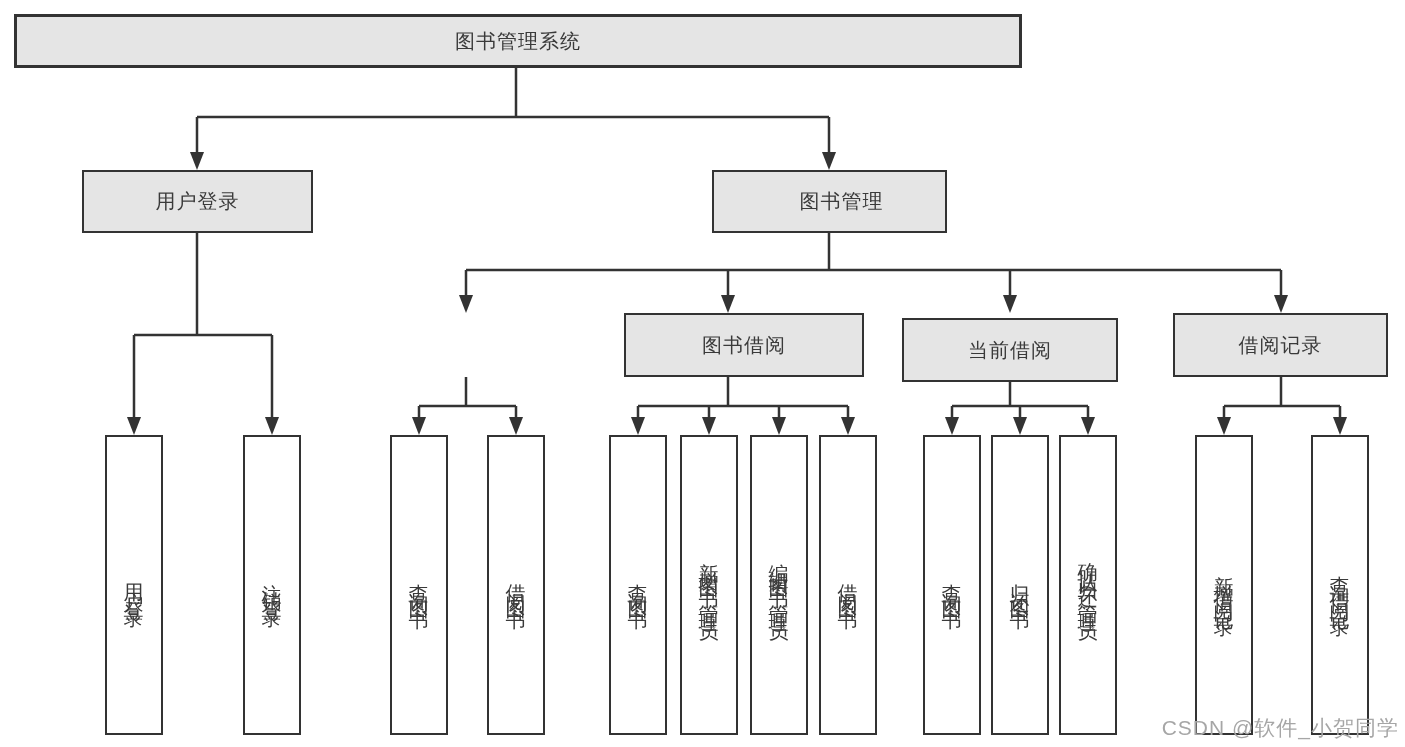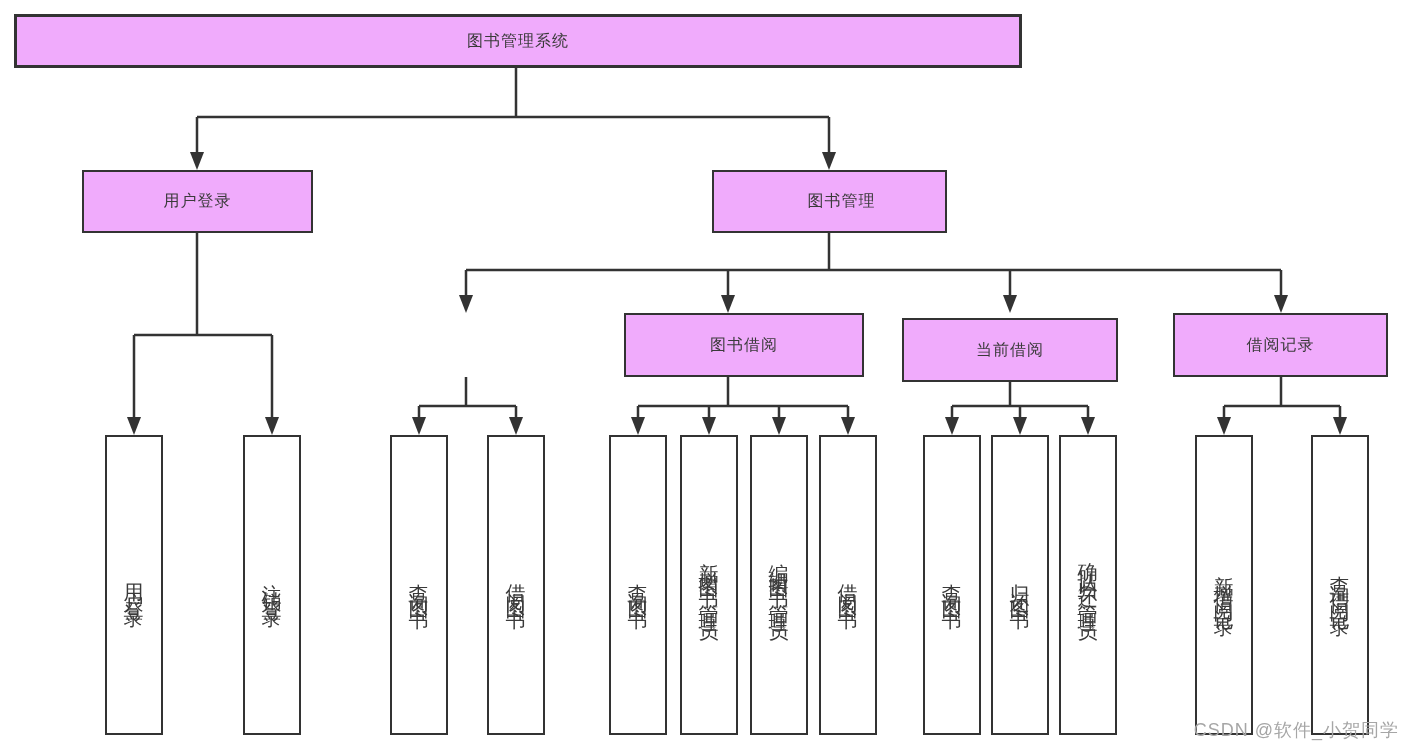--- a/index.html
+++ b/index.html
@@ -12,45 +12,45 @@
   }
   .connector-layer{
     position:absolute;left:0;top:0;width:1405px;height:747px;
     z-index:0;
   }
   .connector-layer path{stroke:#333333;stroke-width:2.5;fill:none;}
   .connector-layer polygon{fill:#333333;stroke:none;}
   .hbox{
     position:absolute;
     box-sizing:border-box;
-    background:#f0abfc;
+    background:#e5e5e5;
     border:2.5px solid #333333;
     display:flex;align-items:center;justify-content:center;
-    font-size:16px;color:#3a3a3a;
+    font-size:20px;color:#3a3a3a;
     letter-spacing:1px;
     z-index:1;
   }
   .vbox{
     position:absolute;
     box-sizing:border-box;
     width:58px;height:300px;top:435px;
     background:#ffffff;
     border:2.5px solid #333333;
     display:flex;align-items:center;justify-content:center;
     writing-mode:vertical-rl;
     text-orientation:upright;
     font-size:20px;color:#3a3a3a;
     letter-spacing:0.42em;
     line-height:1;
     z-index:1;
   }
   .watermark{
     position:absolute;
     right:6px;bottom:5px;
-    font-size:18px;
+    font-size:21px;
     color:#a6a6a6;
     letter-spacing:1px;
     z-index:2;
   }
 </style>
 </head>
 <body>
 
 <div class="stage">
 

